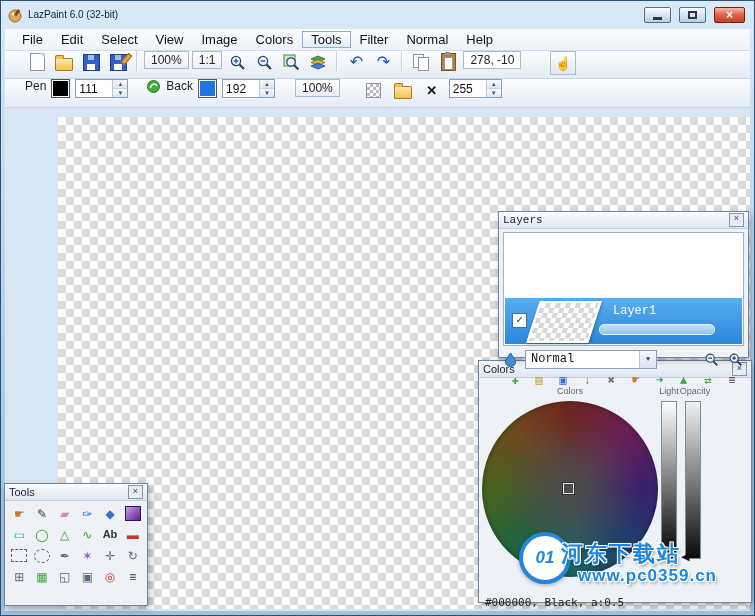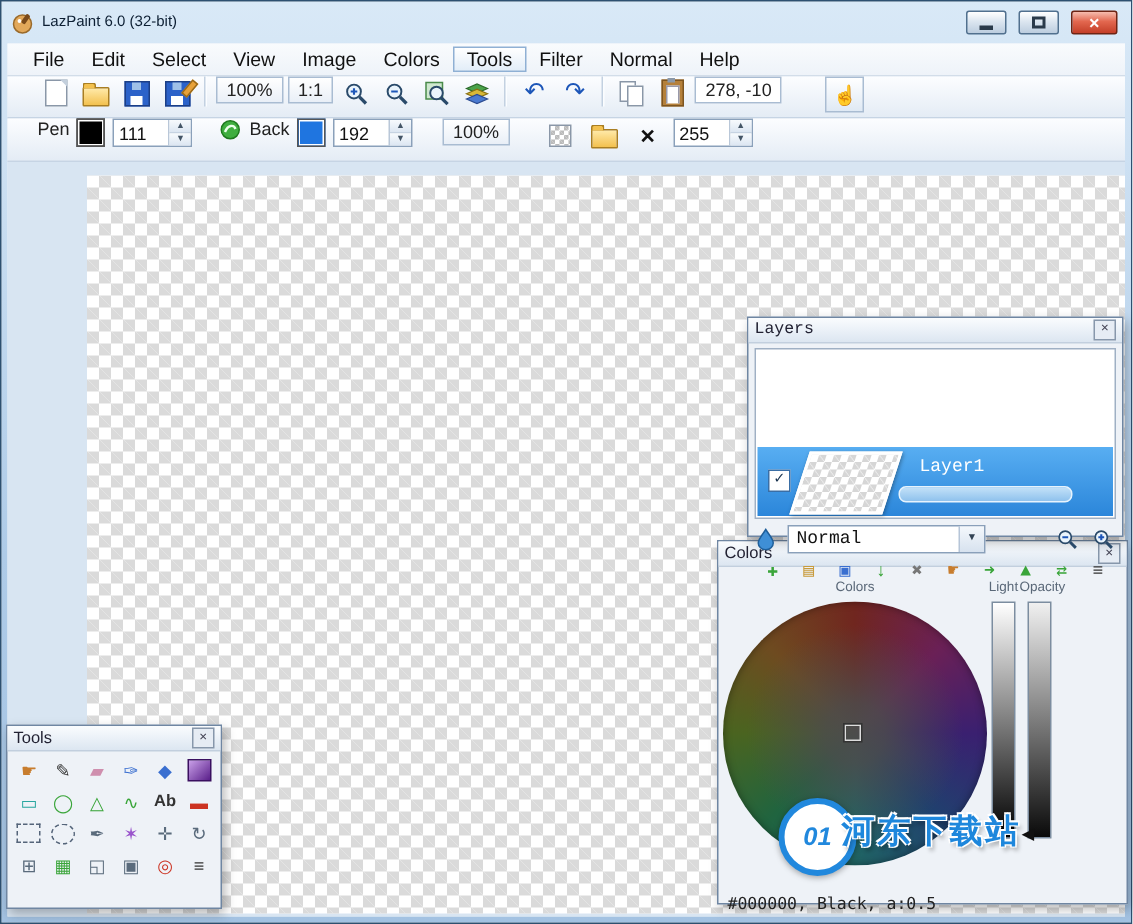--- a/index.html
+++ b/index.html
@@ -426,14 +426,15 @@
       <span class="tool c-sla">▣</span>
       <span class="tool c-red">◎</span>
       <span class="tool c-dk">≡</span>
     </div>
   </div>
 
   <div class="wm wm-logo">
       <span>01</span>
     </div>
   <div class="wm wm-site">河东下载站</div>
+  <div class="wm wm-url">www.pc0359.cn</div>
 
 </div>
 
 </body></html>

